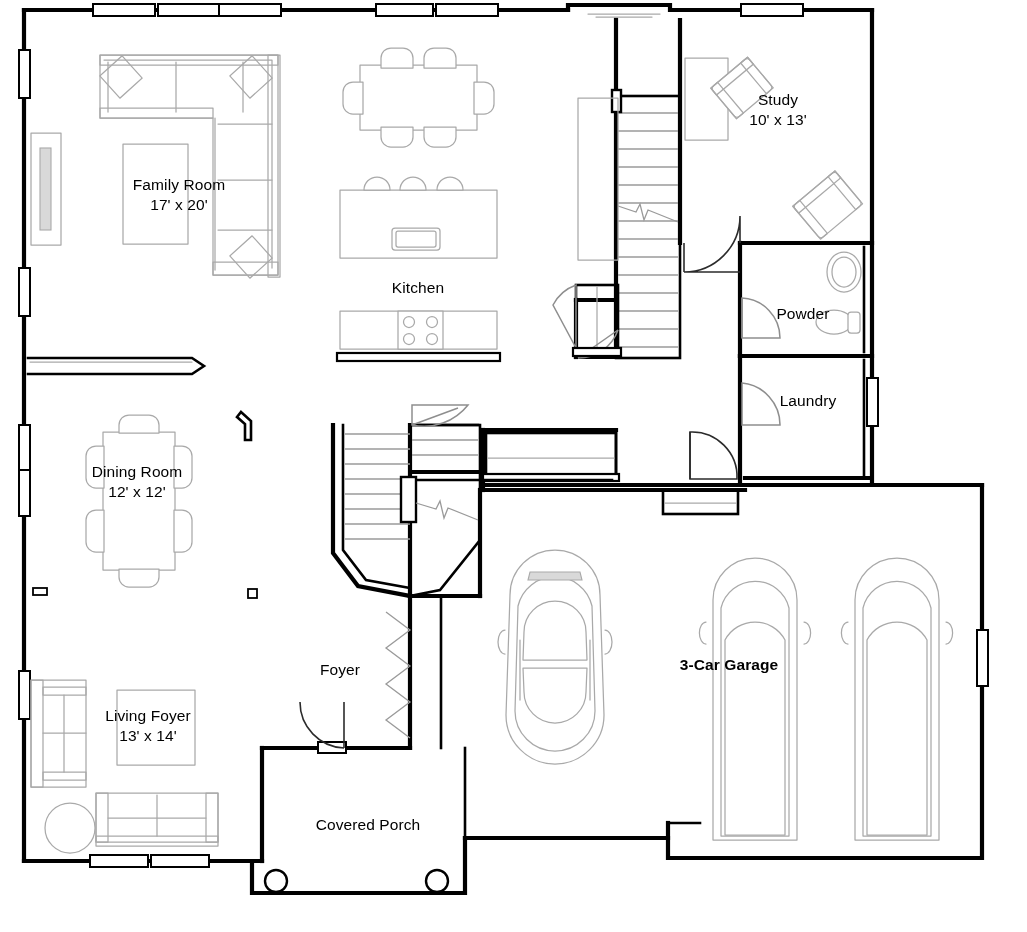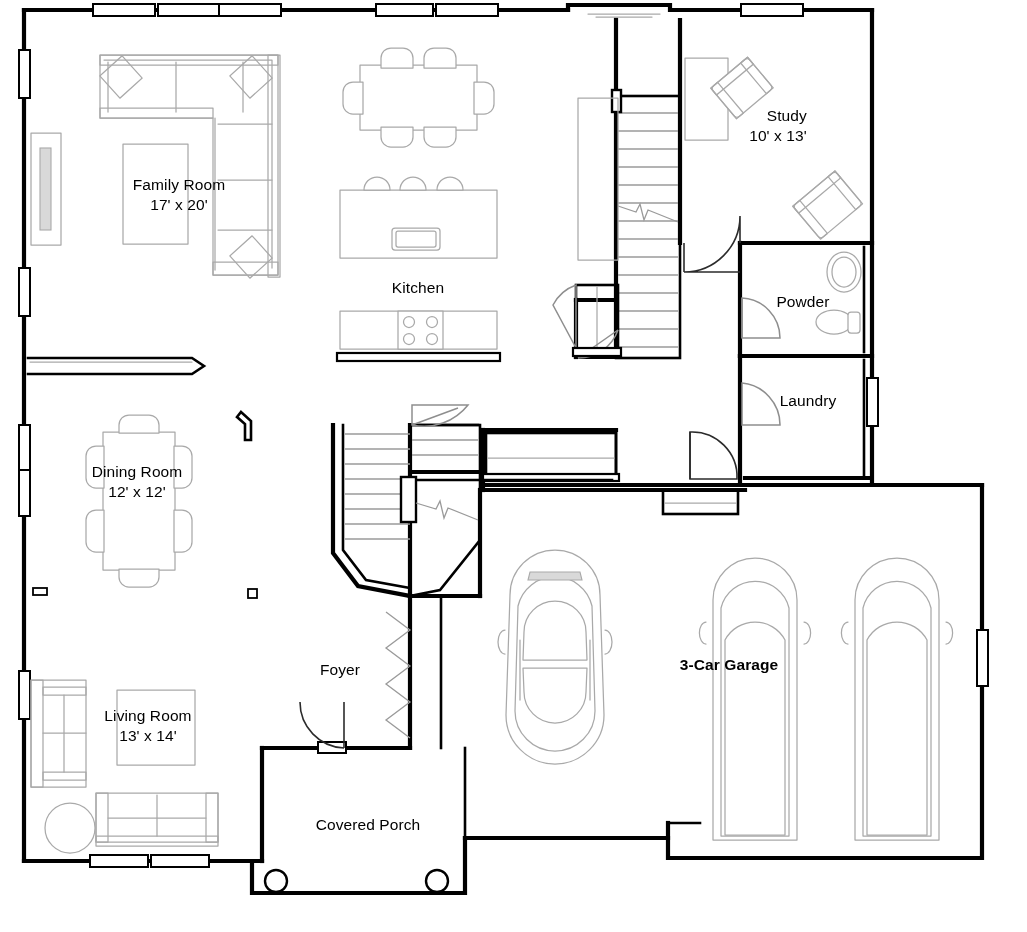--- a/index.html
+++ b/index.html
@@ -448,48 +448,48 @@
     <circle class="col" cx="437" cy="881" r="11"></circle>
 
   </svg>
 
   <div class="room-label" style="left:179px; top:195px;">
     <span>Family Room</span>
     <span class="dim">17' x 20'</span>
   </div>
 
 
-  <div class="room-label" style="left:778px; top:126px;text-align:right;">
+  <div class="room-label" style="left:778px; top:110px;">
     <span>Study</span>
     <span class="dim">10' x 13'</span>
   </div>
 
   <div class="room-label" style="left:418px; top:288px;">
     <span>Kitchen</span>
   </div>
 
-  <div class="room-label" style="left:803px; top:302px;">
+  <div class="room-label" style="left:803px; top:314px;">
     <span>Powder</span>
   </div>
 
   <div class="room-label" style="left:808px; top:401px;">
     <span>Laundry</span>
   </div>
 
   <div class="room-label" style="left:137px; top:482px;">
     <span>Dining Room</span>
     <span class="dim">12' x 12'</span>
   </div>
 
   <div class="room-label" style="left:340px; top:670px;">
     <span>Foyer</span>
   </div>
 
   <div class="room-label" style="left:148px; top:726px;">
-    <span>Living Room</span>
+    <span>Living Foyer</span>
     <span class="dim">13' x 14'</span>
   </div>
 
   <div class="room-label" style="left:729px; top:665px;font-weight:bold;">
     <span>3-Car Garage</span>
   </div>
 
   <div class="room-label" style="left:368px; top:825px;">
     <span>Covered Porch</span>
   </div>

